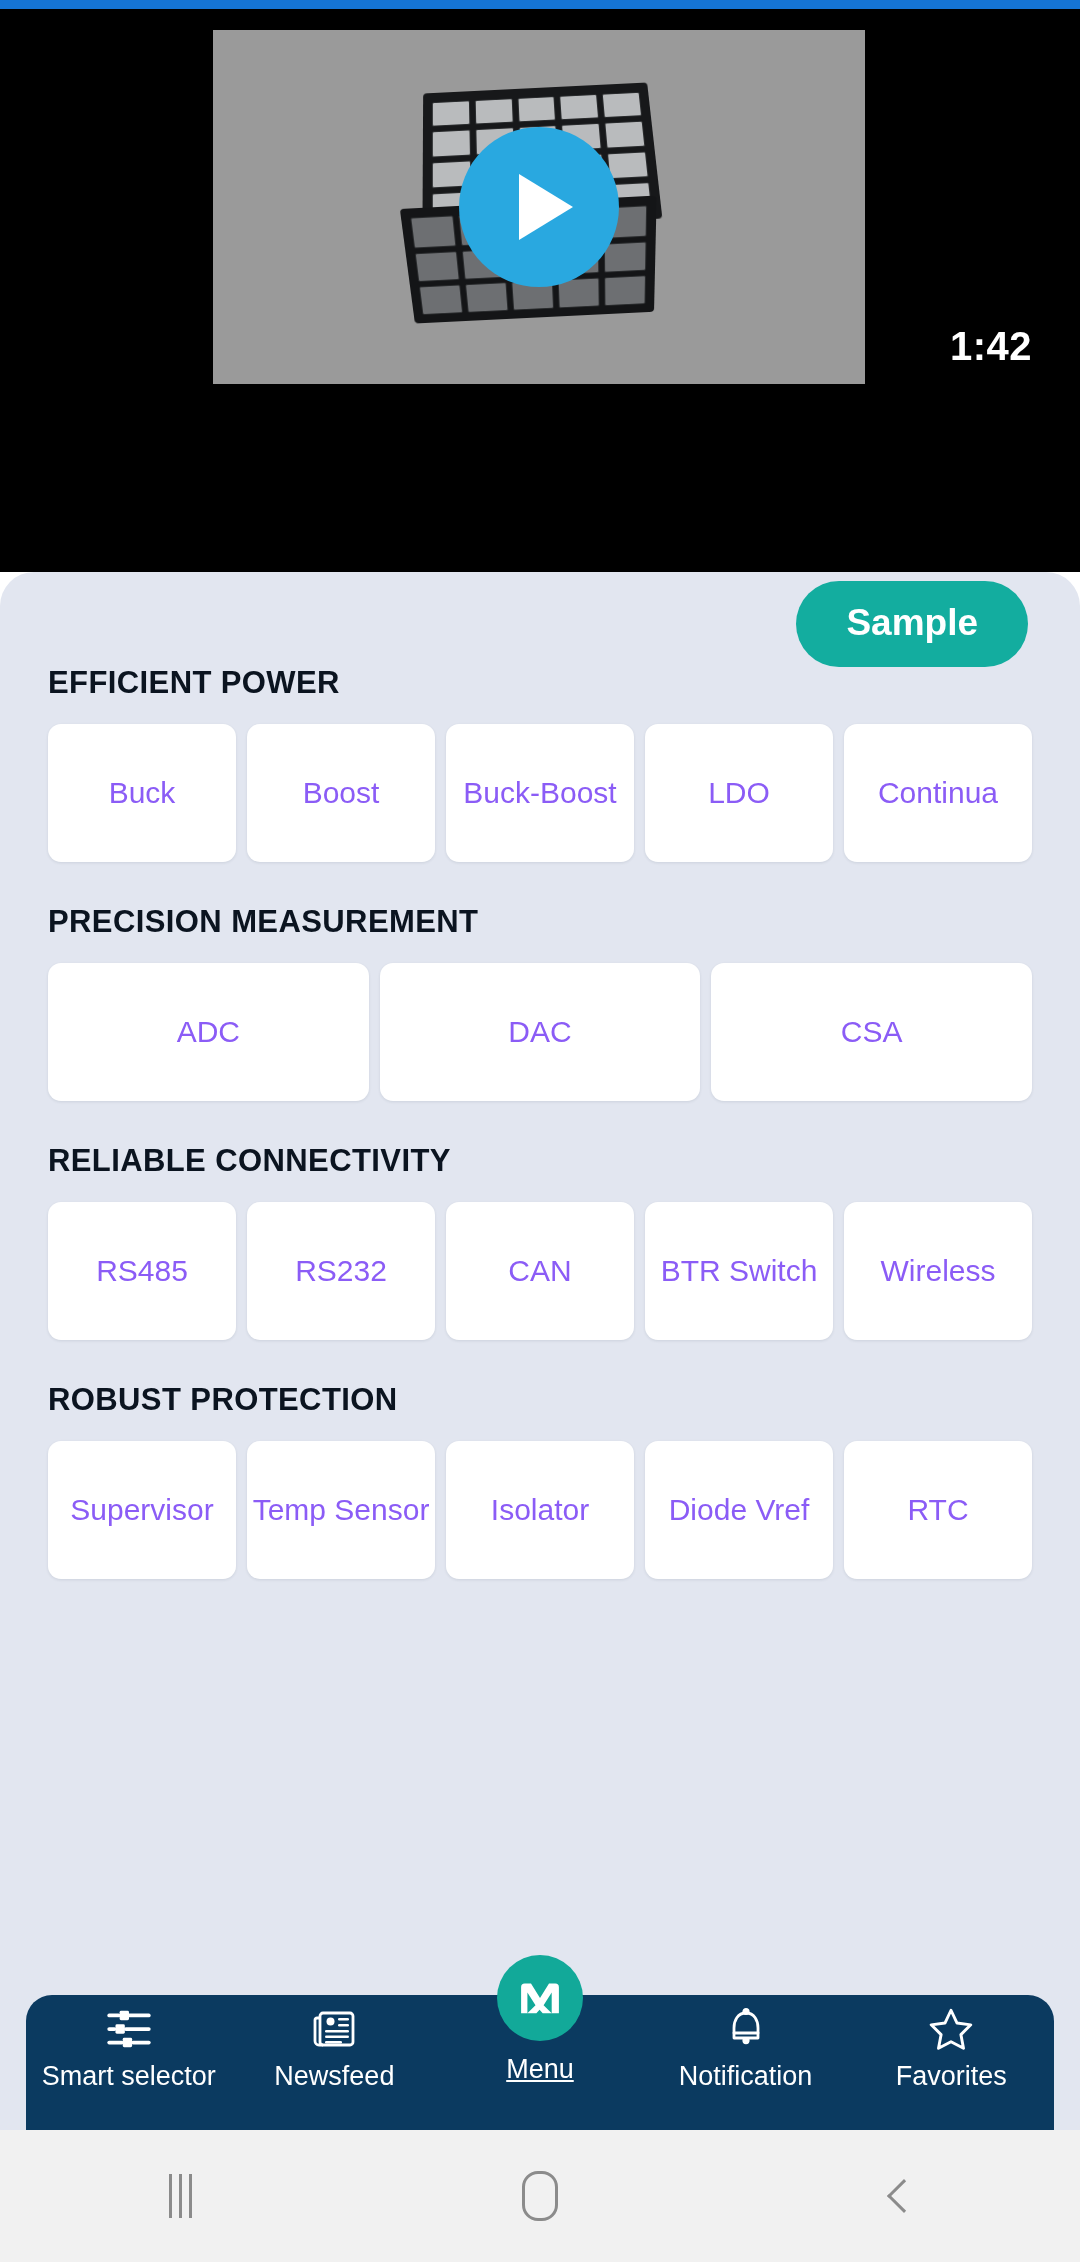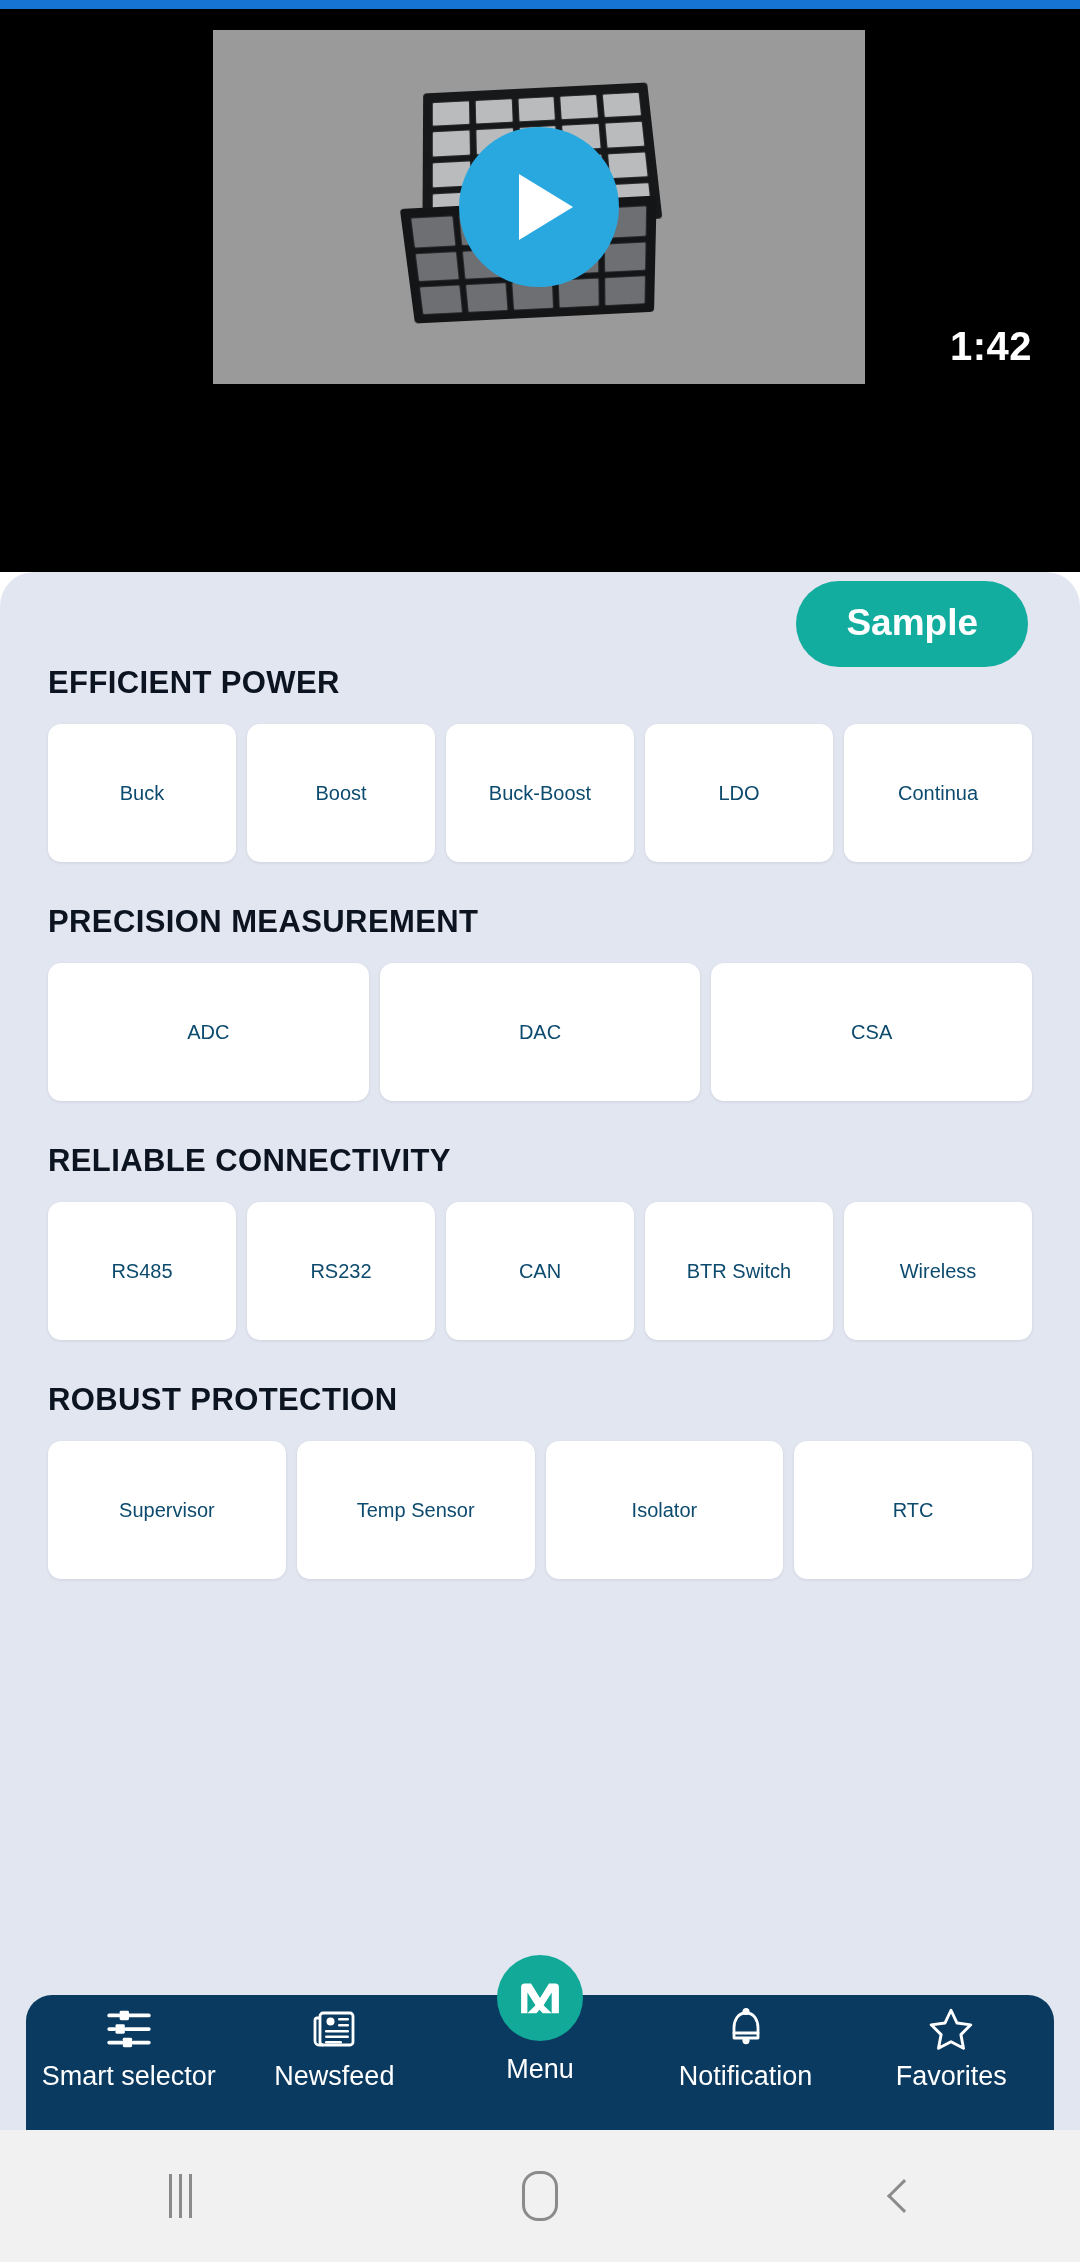--- a/index.html
+++ b/index.html
@@ -154,22 +154,22 @@
     background: #ffffff;
     border-radius: 13px;
     box-shadow: 0 1px 3px rgba(20,35,60,0.10);
     display: flex;
     align-items: center;
     justify-content: center;
     text-align: center;
     padding: 6px 4px;
   }
   .card span {
-    font-size: 20px;
-    color: #0c4a6e;
+    font-size: 30px;
+    color: #8b5cf6;
     line-height: 1.33;
     word-break: break-word;
   }
 
   
   .appnav {
     position: absolute;
     left: 26px; top: 1995px;
     width: 1028px; height: 135px;
     background: #0b3a60;
@@ -199,21 +199,21 @@
   .menu-logo {
     position: absolute;
     left: 50%;
     top: -40px;
     transform: translateX(-50%);
     width: 86px; height: 86px;
     border-radius: 50%;
     background: #12a999;
     display: flex; align-items: center; justify-content: center;
   }
-  .menu-item .navlabel { margin-top: 54px; }
+  .menu-item .navlabel { margin-top: 54px; text-decoration: underline; }
 
   
   .sysnav {
     position: absolute;
     left: 0; top: 2130px;
     width: 1080px; height: 132px;
     background: #f1f1f1;
     display: flex;
     align-items: center;
   }
@@ -362,20 +362,23 @@
         <div class="section-title">ROBUST PROTECTION</div>
         <div class="card-row">
           <div class="card">
             <span>Supervisor</span>
             </div>
           <div class="card">
             <span>Temp Sensor</span>
             </div>
           <div class="card">
             <span>Isolator</span>
+            </div>
+          <div class="card">
+            <span>Diode Vref</span>
             </div>
           <div class="card">
             <span>RTC</span>
             </div>
         </div>
       </div>
 
     </div>
   </div>
 

